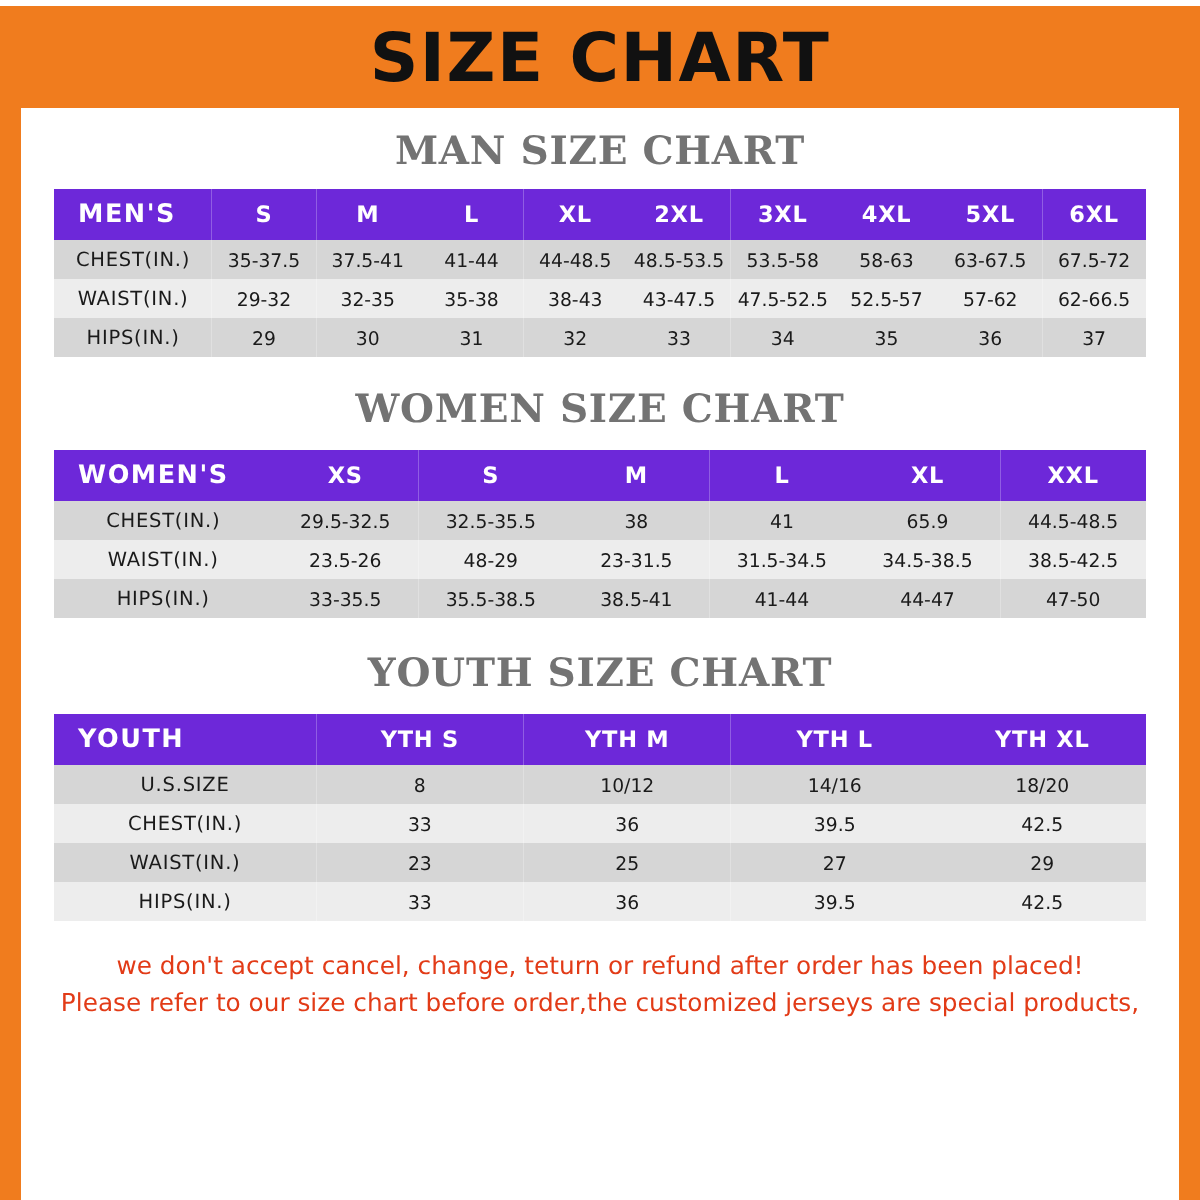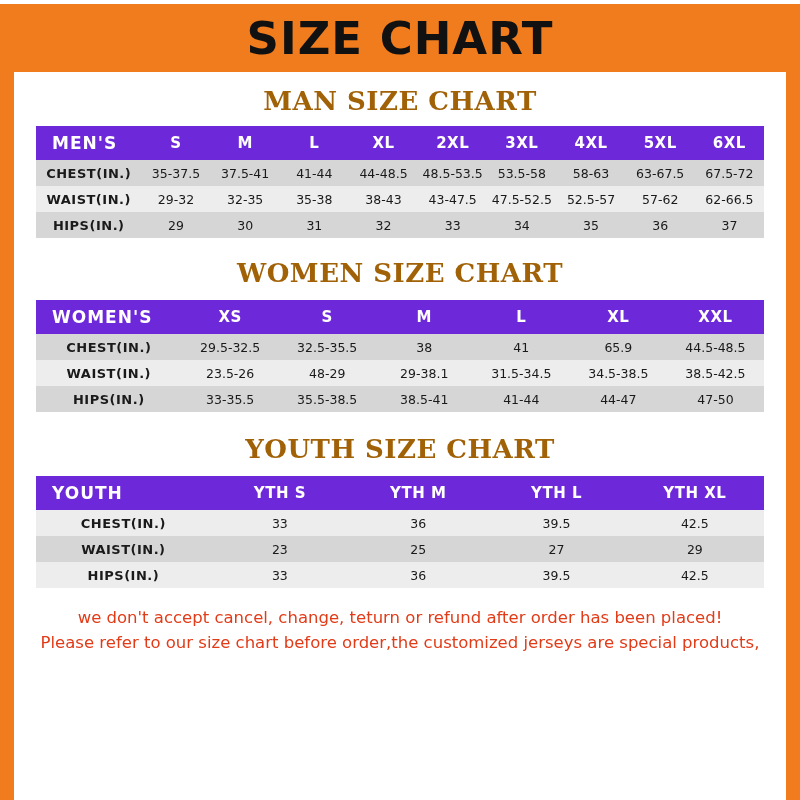--- a/index.html
+++ b/index.html
@@ -40,21 +40,21 @@
     line-height: 1;
   }
   .section {
     padding: 0 22px;
   }
   .section-title {
     text-align: center;
     font-family: "DejaVu Serif", serif;
     font-weight: bold;
     font-size: 26px;
-    color: #a16207;
+    color: #737373;
     letter-spacing: 0.5px;
   }
   .men-title { margin-top: 14px; margin-bottom: 10px; }
   .women-title { margin-top: 20px; margin-bottom: 12px; }
   .youth-title { margin-top: 22px; margin-bottom: 12px; }
 
   table.chart {
     width: 100%;
     border-collapse: collapse;
     table-layout: fixed;
@@ -77,21 +77,21 @@
     font-size: 15px;
     letter-spacing: 0.5px;
   }
   table.chart thead th.rowlabel {
     text-align: left;
     padding-left: 16px;
     font-size: 17px;
     letter-spacing: 1px;
   }
   table.chart tbody td.rowlabel {
-    font-weight: bold;
+    font-weight: normal;
     font-size: 13px;
     text-align: center;
     letter-spacing: 0.5px;
   }
   tr.band-dark td { background: #d6d6d6; }
   tr.band-light td { background: #ededed; }
 
   
   .men col.c0 { width: 16%; }
   .men col.cx { width: 10.5%; }
@@ -224,21 +224,21 @@
           <td>32.5-35.5</td>
           <td>38</td>
           <td>41</td>
           <td>65.9</td>
           <td>44.5-48.5</td>
         </tr>
         <tr class="band-light">
           <td class="rowlabel">WAIST(IN.)</td>
           <td>23.5-26</td>
           <td>48-29</td>
-          <td>29-38.1</td>
+          <td>23-31.5</td>
           <td>31.5-34.5</td>
           <td>34.5-38.5</td>
           <td>38.5-42.5</td>
         </tr>
         <tr class="band-dark">
           <td class="rowlabel">HIPS(IN.)</td>
           <td>33-35.5</td>
           <td>35.5-38.5</td>
           <td>38.5-41</td>
           <td>41-44</td>
@@ -262,20 +262,27 @@
       <thead>
         <tr>
           <th class="rowlabel">YOUTH</th>
           <th>YTH S</th>
           <th>YTH M</th>
           <th>YTH L</th>
           <th>YTH XL</th>
         </tr>
       </thead>
       <tbody>
+        <tr class="band-dark">
+          <td class="rowlabel">U.S.SIZE</td>
+          <td>8</td>
+          <td>10/12</td>
+          <td>14/16</td>
+          <td>18/20</td>
+        </tr>
         <tr class="band-light">
           <td class="rowlabel">CHEST(IN.)</td>
           <td>33</td>
           <td>36</td>
           <td>39.5</td>
           <td>42.5</td>
         </tr>
         <tr class="band-dark">
           <td class="rowlabel">WAIST(IN.)</td>
           <td>23</td>

